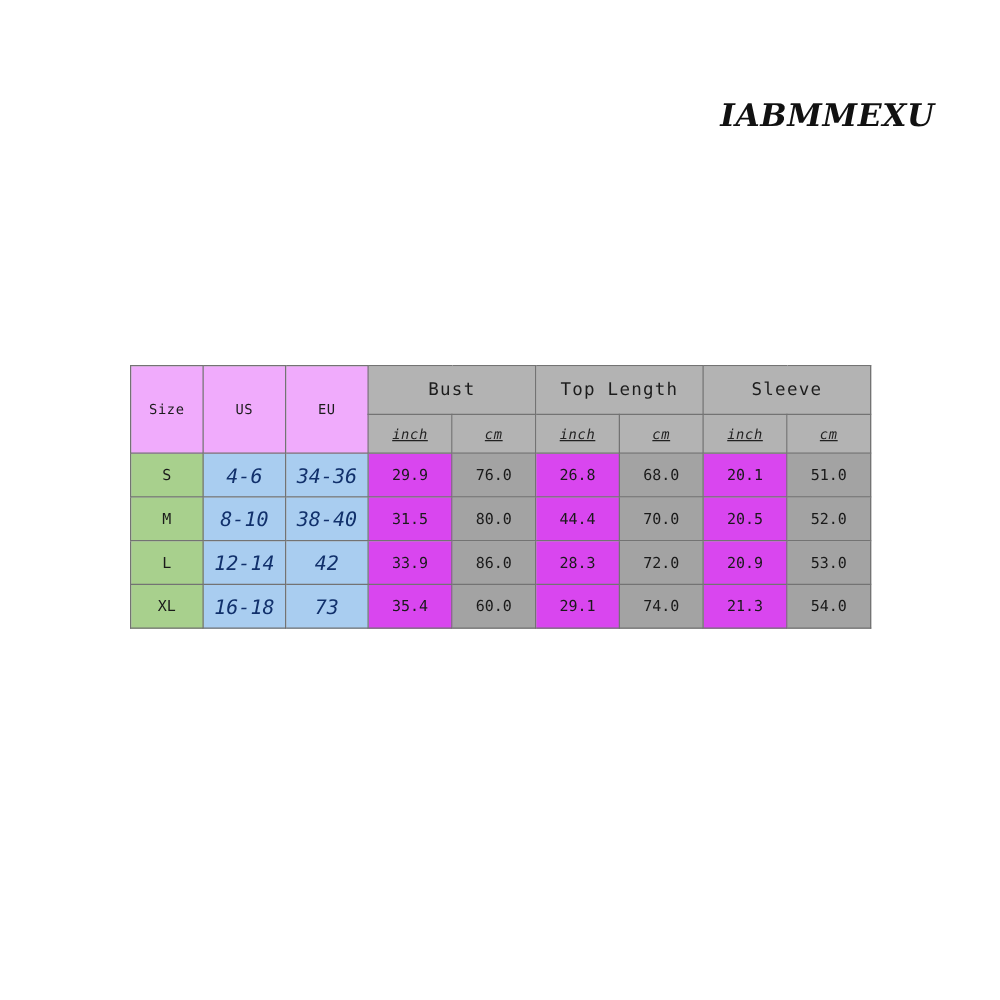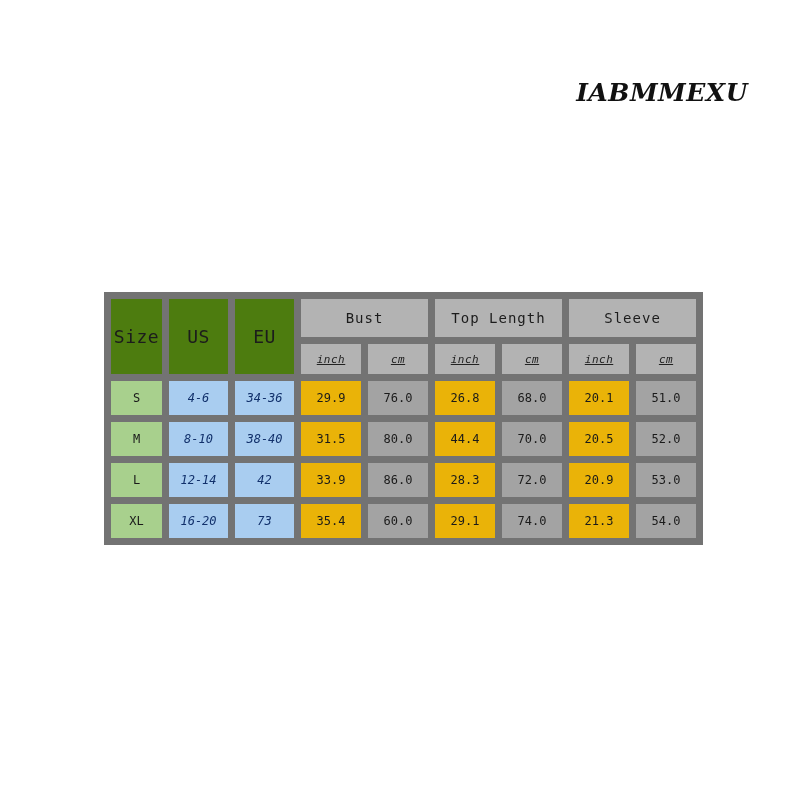--- a/index.html
+++ b/index.html
@@ -38,42 +38,42 @@
   }
   table.size-chart {
     border-collapse: collapse;
     table-layout: fixed;
     width: 592px;
     font-size: 12px;
     color: #1a1a1a;
   }
   table.size-chart td,
   table.size-chart th {
-    border: 7px solid #737373;
+    border: 1px solid #737373;
     text-align: center;
     vertical-align: middle;
     padding: 0;
     font-weight: normal;
   }
   
   col.c-size { width: 58px; }
   col.c-us   { width: 66px; }
   col.c-eu   { width: 66px; }
   col.c-unit { width: 67px; }
 
   .row-head-top td,
   .row-head-top th { height: 38px; }
   .row-head-sub td,
   .row-head-sub th { height: 30px; }
   .data-row td { height: 34px; }
 
   .hdr-gray {
-    background: #4d7c0f;
+    background: #f0abfc;
     color: #1c1c1c;
-    font-size: 18px;
+    font-size: 11px;
     letter-spacing: 0.5px;
     margin-left: 28px;
   }
   .hdr-group {
     background: #b3b3b3;
     color: #1c1c1c;
     font-size: 14px;
     letter-spacing: 1px;
   }
   .hdr-unit {
@@ -85,25 +85,25 @@
     text-decoration: underline;
   }
   .cell-size {
     background: #a8d08d;
     font-size: 12px;
   }
   .cell-usa {
     background: #a9cdf0;
     font-style: italic;
     font-weight: bold;
-    font-size: 12px;
+    font-size: 16px;
     color: #11306b;
   }
   .cell-meas-white {
-    background: #eab308;
+    background: #d946ef;
     font-size: 12px;
   }
   .cell-meas-blue {
     background: #a3a3a3;
     font-size: 12px;
   }
 </style>
 </head>
 <body>
 
@@ -171,21 +171,21 @@
           <td class="cell-usa">42</td>
           <td class="cell-meas-white">33.9</td>
           <td class="cell-meas-blue">86.0</td>
           <td class="cell-meas-white">28.3</td>
           <td class="cell-meas-blue">72.0</td>
           <td class="cell-meas-white">20.9</td>
           <td class="cell-meas-blue">53.0</td>
         </tr>
         <tr class="data-row">
           <td class="cell-size">XL</td>
-          <td class="cell-usa">16-20</td>
+          <td class="cell-usa">16-18</td>
           <td class="cell-usa">73</td>
           <td class="cell-meas-white">35.4</td>
           <td class="cell-meas-blue">60.0</td>
           <td class="cell-meas-white">29.1</td>
           <td class="cell-meas-blue">74.0</td>
           <td class="cell-meas-white">21.3</td>
           <td class="cell-meas-blue">54.0</td>
         </tr>
       </tbody>
     </table>

